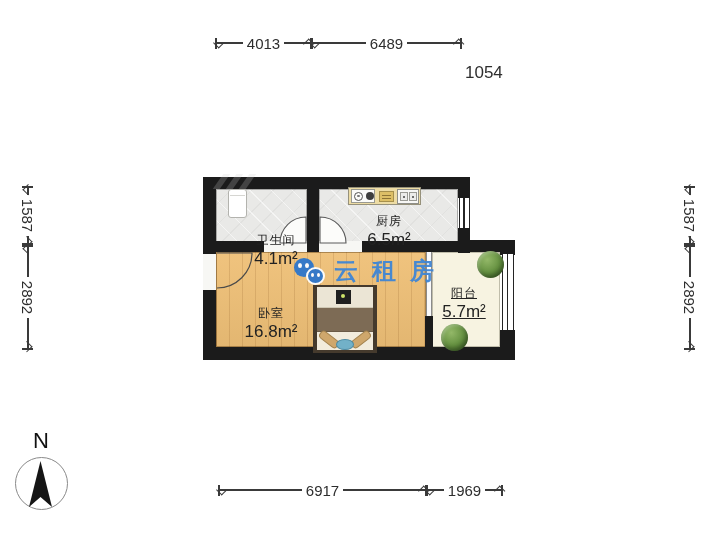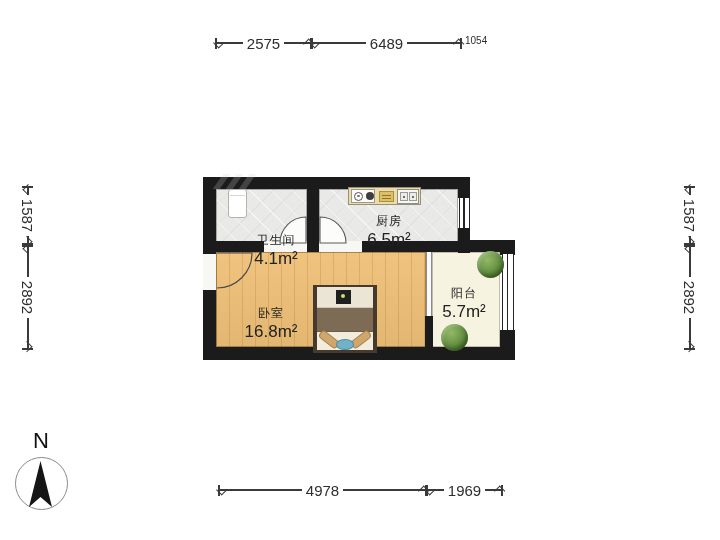--- a/index.html
+++ b/index.html
@@ -12,21 +12,21 @@
   .dim .tick{flex:none;width:2px;height:11px;background:#3a3a3a;}
   .dim .ln{flex:1;height:1.4px;background:#3a3a3a;position:relative;min-width:6px;}
   .dim .ln.l::before{content:"";position:absolute;left:-1px;top:-2.6px;width:7px;height:7px;
        border-left:1.4px solid #3a3a3a;border-bottom:1.4px solid #3a3a3a;
        transform:rotate(-45deg);transform-origin:2px 5px;}
   .dim .ln.r::before{content:"";position:absolute;right:-1px;top:-2.6px;width:7px;height:7px;
        border-right:1.4px solid #3a3a3a;border-top:1.4px solid #3a3a3a;
        transform:rotate(-45deg);transform-origin:5px 2px;}
   .dim .txt{padding:0 4px;}
   .dim.v{transform-origin:0 0;transform:rotate(90deg);}
-  .dim-free{position:absolute;color:#2e2e2e;font-size:10px;}
+  .dim-free{position:absolute;color:#2e2e2e;font-size:17px;margin-top:28px;}
 
   
   .wall{position:absolute;background:#1b1b1b;}
   .win-v{position:absolute;background:#ffffff;border-left:1.8px solid #242424;
          border-right:1.8px solid #242424;box-sizing:border-box;}
   .win-v::after{content:"";position:absolute;left:50%;top:0;bottom:0;width:1.2px;
          margin-left:-0.6px;background:#242424;}
   .slide-div{position:absolute;background:#fafafa;border-left:1.5px solid #8a8a8a;
          border-right:1.5px solid #8a8a8a;box-sizing:border-box;}
   .thresh{position:absolute;background:#f7f7f4;}
@@ -120,37 +120,37 @@
        border:1.5px solid #8a8a8a;box-sizing:border-box;}
 </style>
 </head>
 <body>
 
 <div class="canvas">
 
   <div class="dim" style="left:215px;top:35px;width:97px;">
     <span class="tick"></span>
     <span class="ln l"></span>
-    <span class="txt">2575</span>
+    <span class="txt">4013</span>
     <span class="ln r"></span>
     <span class="tick"></span>
   </div>
   <div class="dim" style="left:311px;top:35px;width:151px;">
     <span class="tick"></span>
     <span class="ln l"></span>
     <span class="txt">6489</span>
     <span class="ln r"></span>
     <span class="tick"></span>
   </div>
   <div class="dim-free" style="left:465px;top:35px;">1054</div>
 
   <div class="dim" style="left:218px;top:482px;width:209px;">
     <span class="tick"></span>
     <span class="ln l"></span>
-    <span class="txt">4978</span>
+    <span class="txt">6917</span>
     <span class="ln r"></span>
     <span class="tick"></span>
   </div>
   <div class="dim" style="left:426px;top:482px;width:77px;">
     <span class="tick"></span>
     <span class="ln l"></span>
     <span class="txt">1969</span>
     <span class="ln r"></span>
     <span class="tick"></span>
   </div>
@@ -262,25 +262,32 @@
     <div class="ar">4.1m²</div>
   </div>
   <div class="room-label" style="left:389px;top:214px;">
     <div class="nm">厨房</div>
     <div class="ar">6.5m²</div>
   </div>
   <div class="room-label" style="left:271px;top:306px;">
     <div class="nm">卧室</div>
     <div class="ar">16.8m²</div>
   </div>
-  <div class="room-label" style="left:464px;top:286px;">
+  <div class="room-label" style="left:464px;top:286px;text-decoration:underline;">
     <div class="nm">阳台</div>
     <div class="ar">5.7m²</div>
   </div>
 
+  <div class="wm">
+    <div class="wm-icon">
+      <div class="wm-b1"></div>
+      <div class="wm-b2"></div>
+    </div>
+    <div class="wm-text">云租房</div>
+  </div>
 
   <div class="compass-n">N</div>
   <div class="compass-circle"></div>
   <svg style="position:absolute;left:15px;top:457px;" width="53" height="53" viewBox="0 0 53 53">
     <polygon points="25.5,4 37,50 25.5,40 14,50" fill="#151515"></polygon>
   </svg>
 
 </div>
 
 </body></html>

